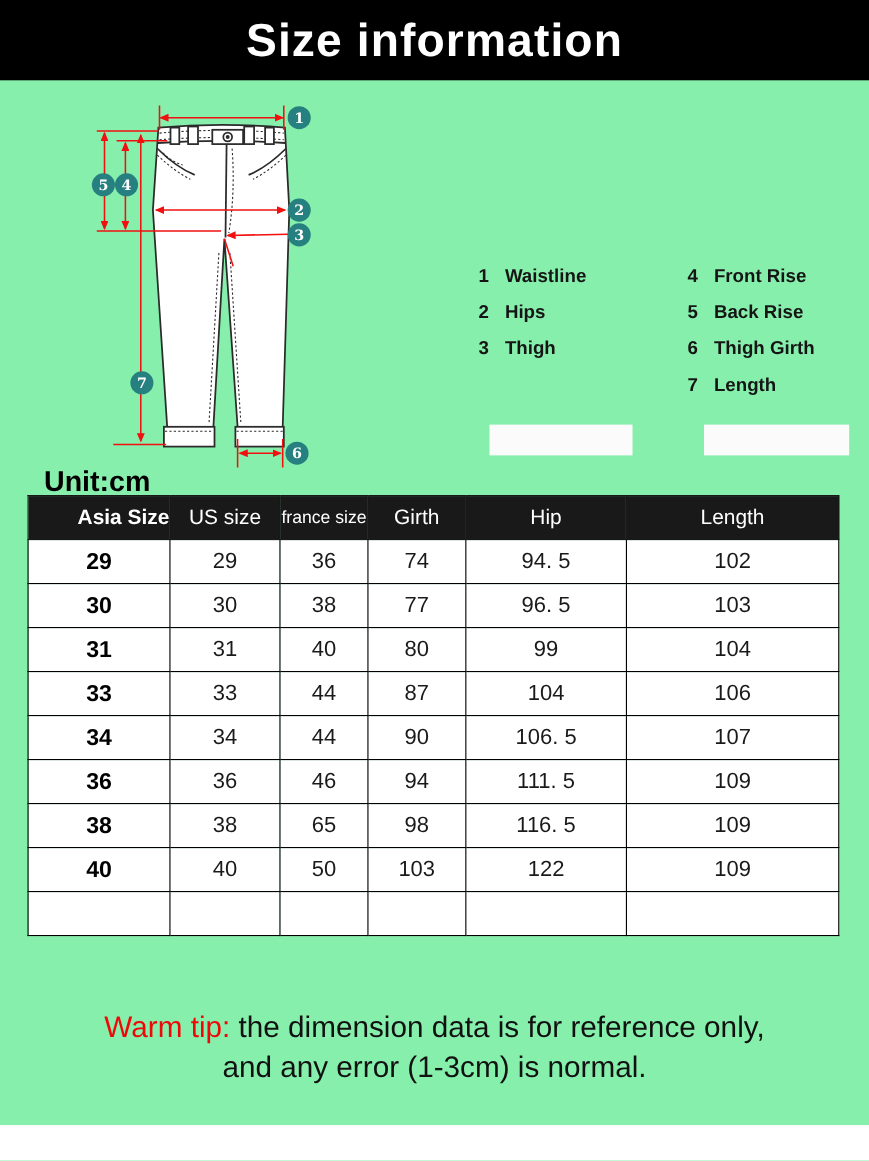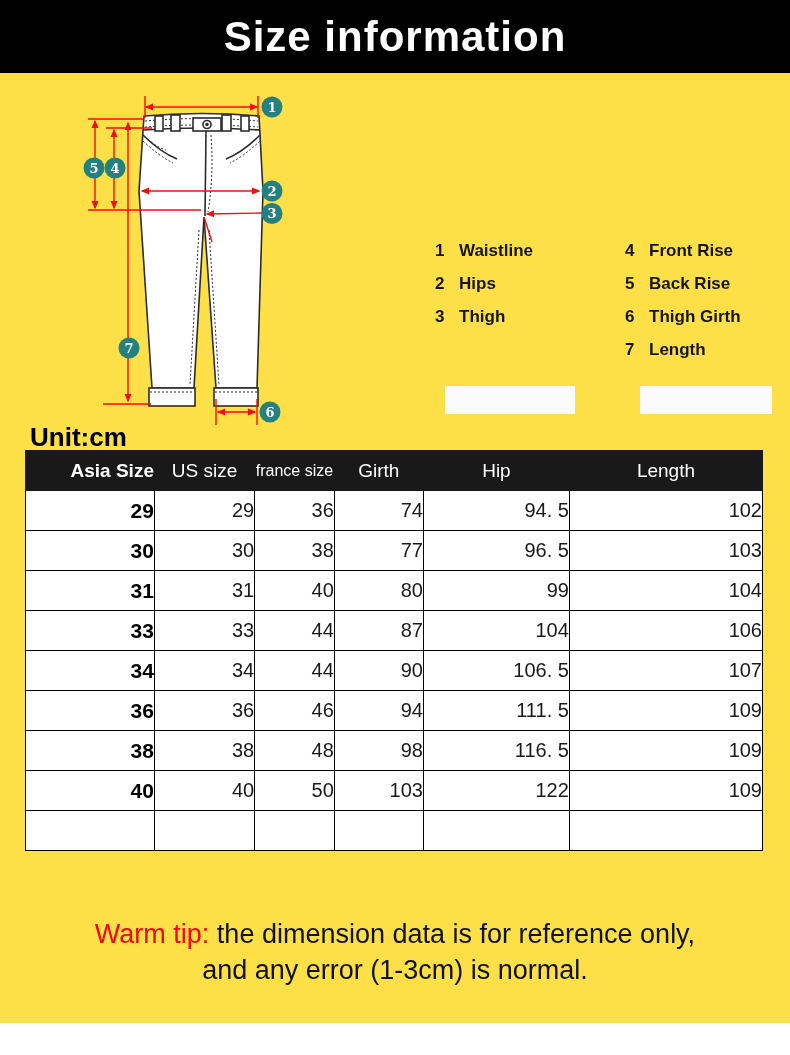--- a/index.html
+++ b/index.html
@@ -1,18 +1,18 @@
 <!DOCTYPE html>
 <html><head>
 <meta charset="utf-8">
 <style>
   * { margin:0; padding:0; box-sizing:border-box; }
   html,body { background:#fff; }
   body { font-family:"Liberation Sans", sans-serif; }
-  .page { position:relative; width:790px; height:1023px; background:#fde047; overflow:hidden; margin:0 auto; }
+  .page { position:relative; width:790px; height:1023px; background:#86efac; overflow:hidden; margin:0 auto; }
 
   
   .header-bar { position:absolute; left:0; top:0; width:790px; height:73px; background:#000;
     display:flex; align-items:center; justify-content:center; }
   .header-bar .title { color:#fff; font-size:42px; font-weight:bold; letter-spacing:1px; }
 
   
   .diagram-svg { position:absolute; left:55px; top:80px; width:250px; height:360px; }
 
   
@@ -21,31 +21,31 @@
   .wm2 { left:640px; top:386px; width:132px; }
 
   
   .legend-col { position:absolute; top:241px; }
   .legend-col.c1 { left:435px; }
   .legend-col.c2 { left:625px; }
   .legend-item { display:flex; align-items:flex-start; height:33px; font-size:17px; font-weight:600; color:#151515; }
   .legend-num { width:24px; flex:0 0 24px; }
 
   
-  .unit-label { position:absolute; left:30px; top:422px; font-size:26px; font-weight:600; color:#000; }
+  .unit-label { position:absolute; left:40px; top:422px; font-size:26px; font-weight:600; color:#000; }
 
   
   table.size-table { position:absolute; left:25px; top:450px; width:738px;
     border-collapse:collapse; table-layout:fixed; }
   .size-table th { background:#191919; color:#fff; height:40px; font-weight:normal;
     font-size:19px; text-align:center; vertical-align:middle; border:1px solid #191919; }
   .size-table th + th { border-left:1px solid #8a8a8a; }
   .size-table th.col-asia { font-weight:bold;text-align:right; }
   .size-table th.col-france { font-size:16px; }
-  .size-table td { border:1px solid #000; height:40px; text-align:right; vertical-align:middle;
+  .size-table td { border:1px solid #000; height:40px; text-align:center; vertical-align:middle;
     font-size:20px; color:#1a1a1a; background:#fff; }
   .size-table td:first-child { font-weight:bold; font-size:21px; color:#000; }
 
   
   .warm-tip { position:absolute; left:0; top:916px; width:790px; text-align:center;
     font-family:Liberation Sans, sans-serif; font-size:27px; line-height:36px; color:#111; }
   .tip-prefix { color:#ee0808; }
 </style>
 </head>
 <body>
@@ -255,21 +255,21 @@
           <td>36</td>
           <td>36</td>
           <td>46</td>
           <td>94</td>
           <td>111. 5</td>
           <td>109</td>
         </tr>
         <tr>
           <td>38</td>
           <td>38</td>
-          <td>48</td>
+          <td>65</td>
           <td>98</td>
           <td>116. 5</td>
           <td>109</td>
         </tr>
         <tr>
           <td>40</td>
           <td>40</td>
           <td>50</td>
           <td>103</td>
           <td>122</td>

